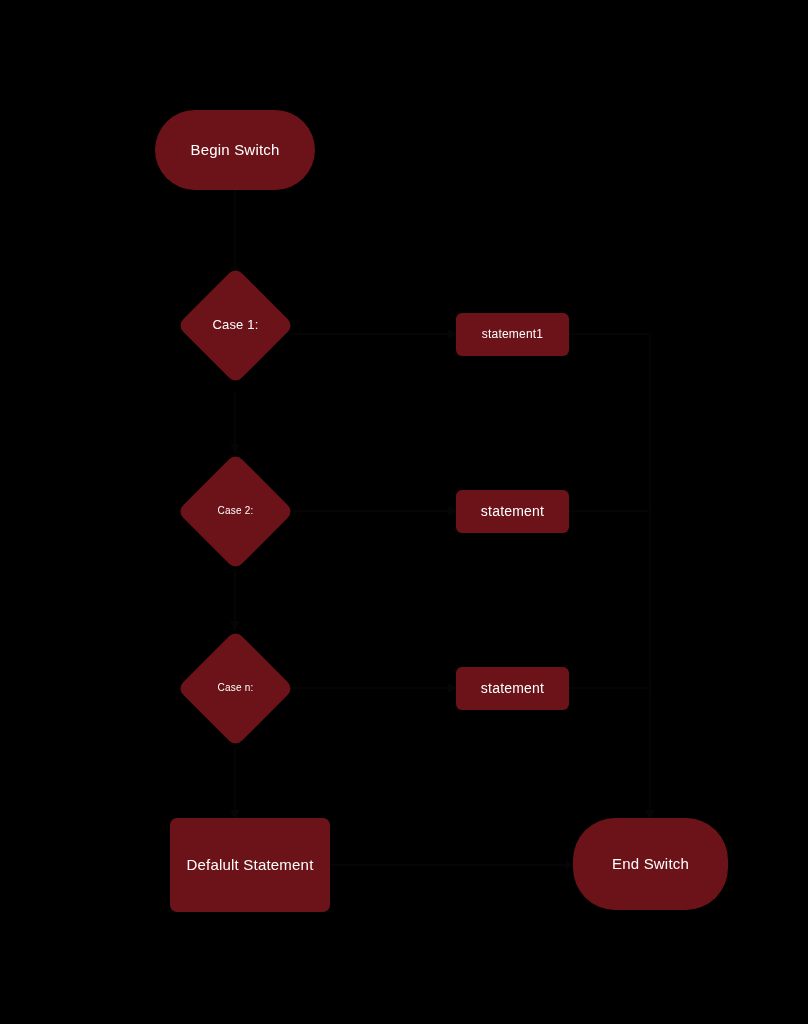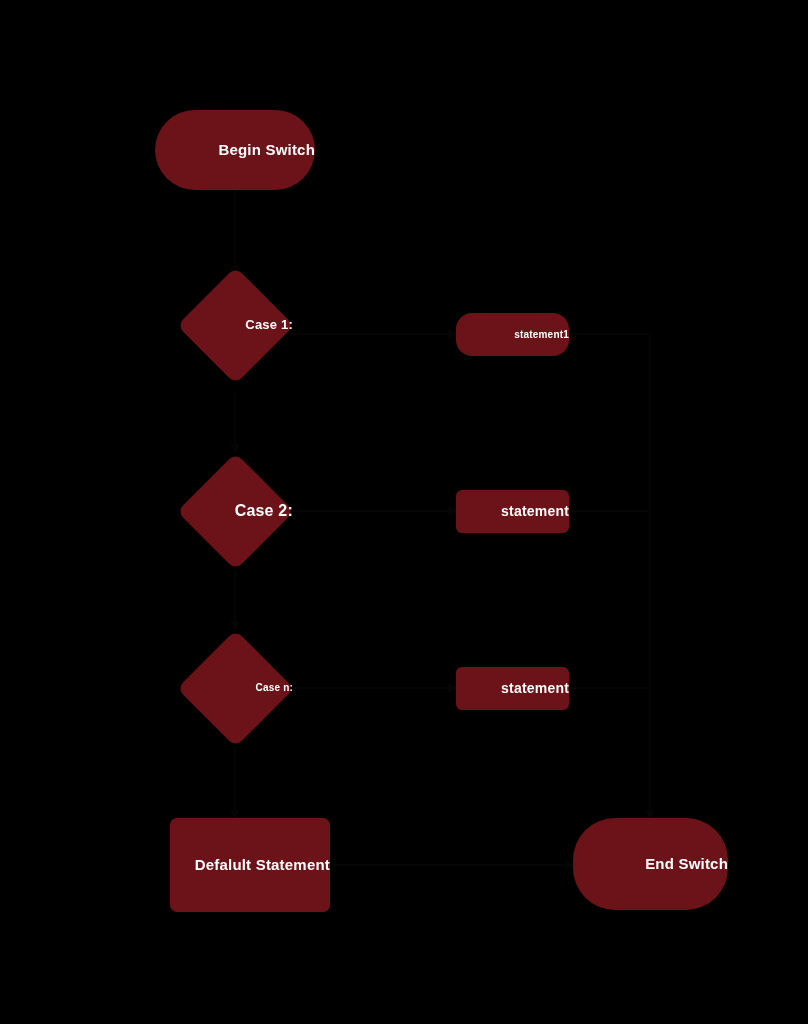--- a/index.html
+++ b/index.html
@@ -23,25 +23,25 @@
     width: 808px;
     height: 1024px;
     background: #000000;
   }
 
   
   .node {
     position: absolute;
     display: flex;
     align-items: center;
-    justify-content: flex-end;
+    justify-content: center;
     box-sizing: border-box;
     background: #6B1318;
     color: #FFFFFF;
-    font-weight: bold;
+    font-weight: normal;
     letter-spacing: 0.2px;
     text-align: center;
     line-height: 1.15;
     user-select: none;
   }
 
   
   .node.terminator {
     border-radius: 42px;
   }
@@ -97,30 +97,29 @@
   #node-begin-switch {
     left: 155px;  top: 110px;  width: 160px; height: 80px;
     font-size: 15px;
   }
   #node-case-1 {
     left: 178px;  top: 266px;  width: 115px; height: 118px;
     font-size: 13px;
   }
   #node-case-2 {
     left: 178px;  top: 452px;  width: 115px; height: 118px;
-    font-size: 16px;
+    font-size: 10px;
   }
   #node-case-n {
     left: 178px;  top: 629px;  width: 115px; height: 118px;
     font-size: 10px;
   }
   #node-statement-1 {
     left: 456px;  top: 313px;  width: 113px; height: 43px;
-    font-size: 10px;
-    border-radius: 16px;
+    font-size: 12px;
   }
   #node-statement-2 {
     left: 456px;  top: 490px;  width: 113px; height: 43px;
     font-size: 14px;
   }
   #node-statement-n {
     left: 456px;  top: 667px;  width: 113px; height: 43px;
     font-size: 14px;
   }
   #node-default-statement {

